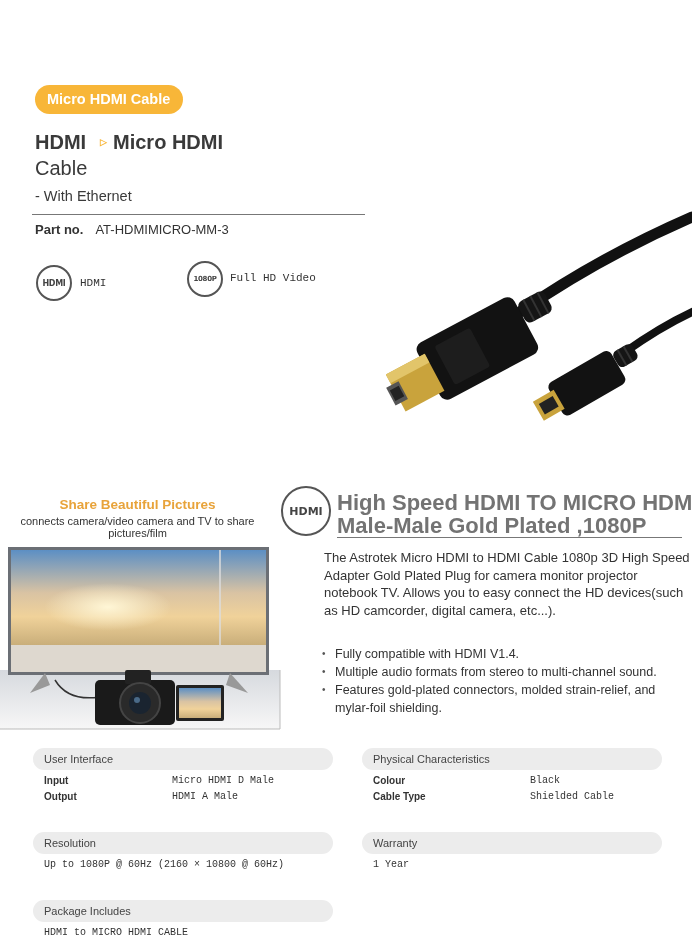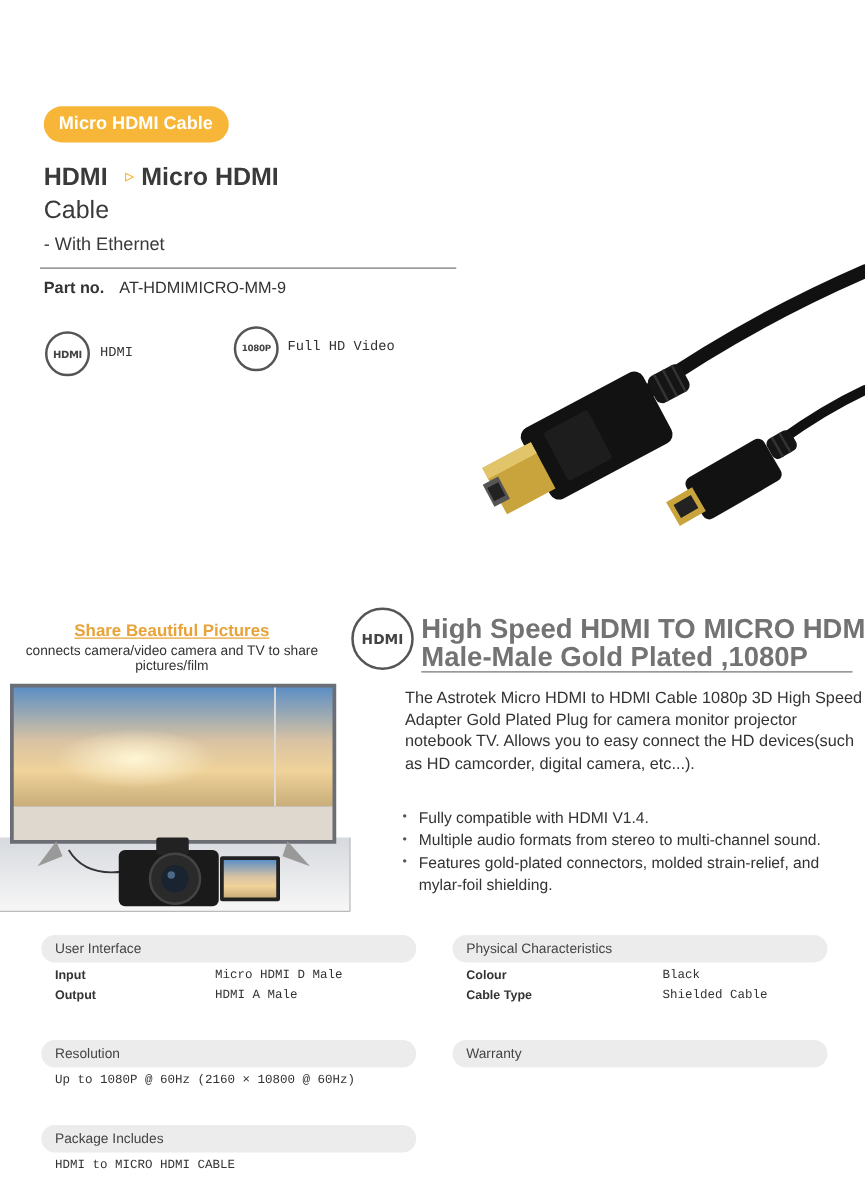--- a/index.html
+++ b/index.html
@@ -28,21 +28,21 @@
     display: flex; align-items: center; justify-content: center;
     font-family: "DejaVu Sans", sans-serif; font-weight: bold; font-size: 8px; color: #444;
     letter-spacing: -0.3px;
   }
   .feat-label { font-family: "Liberation Mono", monospace; font-size: 11px; color: #333; }
 
   
   .product { left: 370px; top: 160px; width: 322px; height: 240px; }
 
   
-  .promo-title { left: 0; top: 460px; width: 275px; text-align: center; color: #e8a33a; font-weight: bold; font-size: 13.5px; text-decoration: underline; }
+  .promo-title { left: 0; top: 460px; width: 275px; text-align: center; color: #e8a33a; font-weight: bold; font-size: 13.5px; }
   .promo-sub { left: 0; top: 478px; width: 275px; text-align: center; color: #333; font-size: 11px; line-height: 12px; }
   .tv-wrap { left: 0; top: 508px; width: 282px; height: 185px; }
 
   .desc-icon {
     left: 281px; top: 449px; width: 50px; height: 50px; border: 2px solid #555; border-radius: 50%;
     display: flex; align-items: center; justify-content: center;
     font-family: "DejaVu Sans", sans-serif; font-weight: bold; font-size: 11px; color: #444;
   }
   .desc-title { left: 337px; top: 454px; font-size: 22px; font-weight: bold; color: #737373; line-height: 23px; white-space: nowrap; }
   .rule2 { left: 337px; top: 500px; width: 345px; height: 1px; background: #777; }
@@ -67,21 +67,21 @@
 
 <div class="abs pill">Micro HDMI Cable</div>
 
 <div class="abs title-line1">
   <span>HDMI</span><span class="arrow">▷</span><span>Micro HDMI</span>
 </div>
 <div class="abs title-line2">Cable</div>
 <div class="abs subtitle">-  With Ethernet</div>
 <div class="abs rule1"></div>
 <div class="abs partno">
-  <span class="lbl">Part no.</span><span>AT-HDMIMICRO-MM-9</span>
+  <span class="lbl">Part no.</span><span>AT-HDMIMICRO-MM-3</span>
 </div>
 
 <div class="abs" style="left:36px; top:228px;">
   <div class="feat-icon">HDMI</div>
 </div>
 <div class="abs feat-label" style="left:80px; top:240px;">HDMI</div>
 
 <div class="abs" style="left:187px; top:224px;">
   <div class="feat-icon" style="font-size:7px;">1080P</div>
 </div>
@@ -214,18 +214,19 @@
   </div>
 </div>
 
 <div class="abs" style="left:33px; top:795px; width:300px;">
   <div class="spec-head">Resolution</div>
   <div class="spec-text" style="margin:5px 0 0 11px;">Up to 1080P @ 60Hz (2160 × 10800 @ 60Hz)</div>
 </div>
 
 <div class="abs" style="left:362px; top:795px; width:300px;">
   <div class="spec-head">Warranty</div>
+  <div class="spec-text" style="margin:5px 0 0 11px;">1 Year</div>
 </div>
 
 <div class="abs" style="left:33px; top:863px; width:300px;">
   <div class="spec-head">Package Includes</div>
   <div class="spec-text" style="margin:5px 0 0 11px;">HDMI to MICRO HDMI CABLE</div>
 </div>
 
 </body></html>

